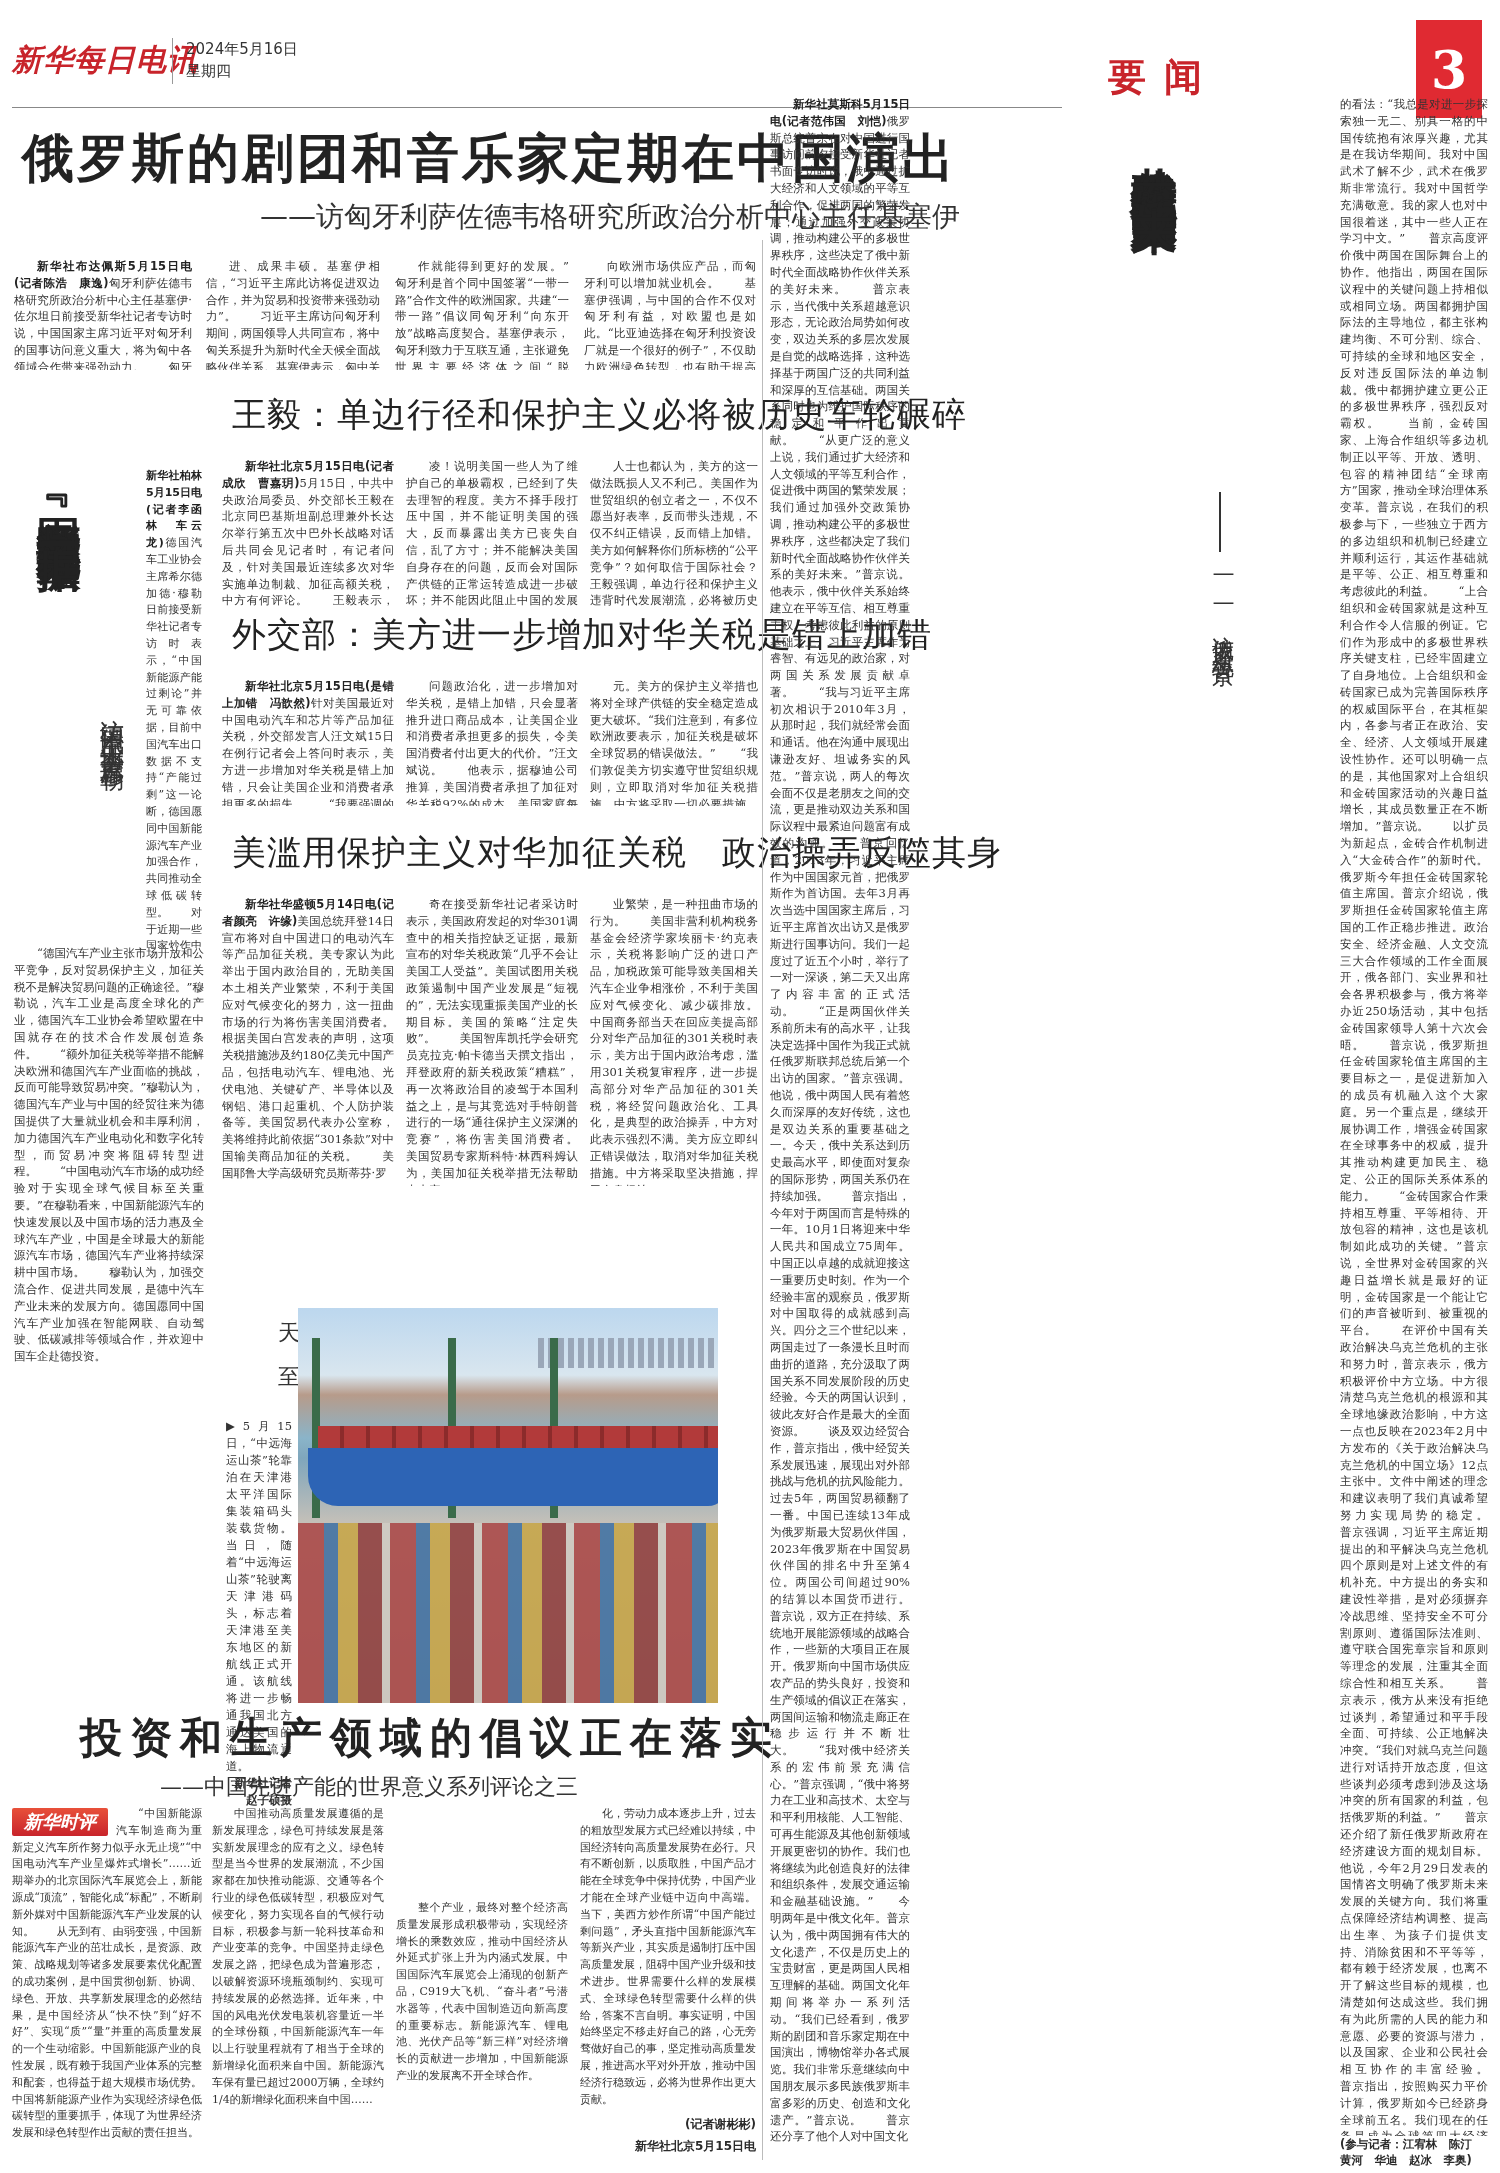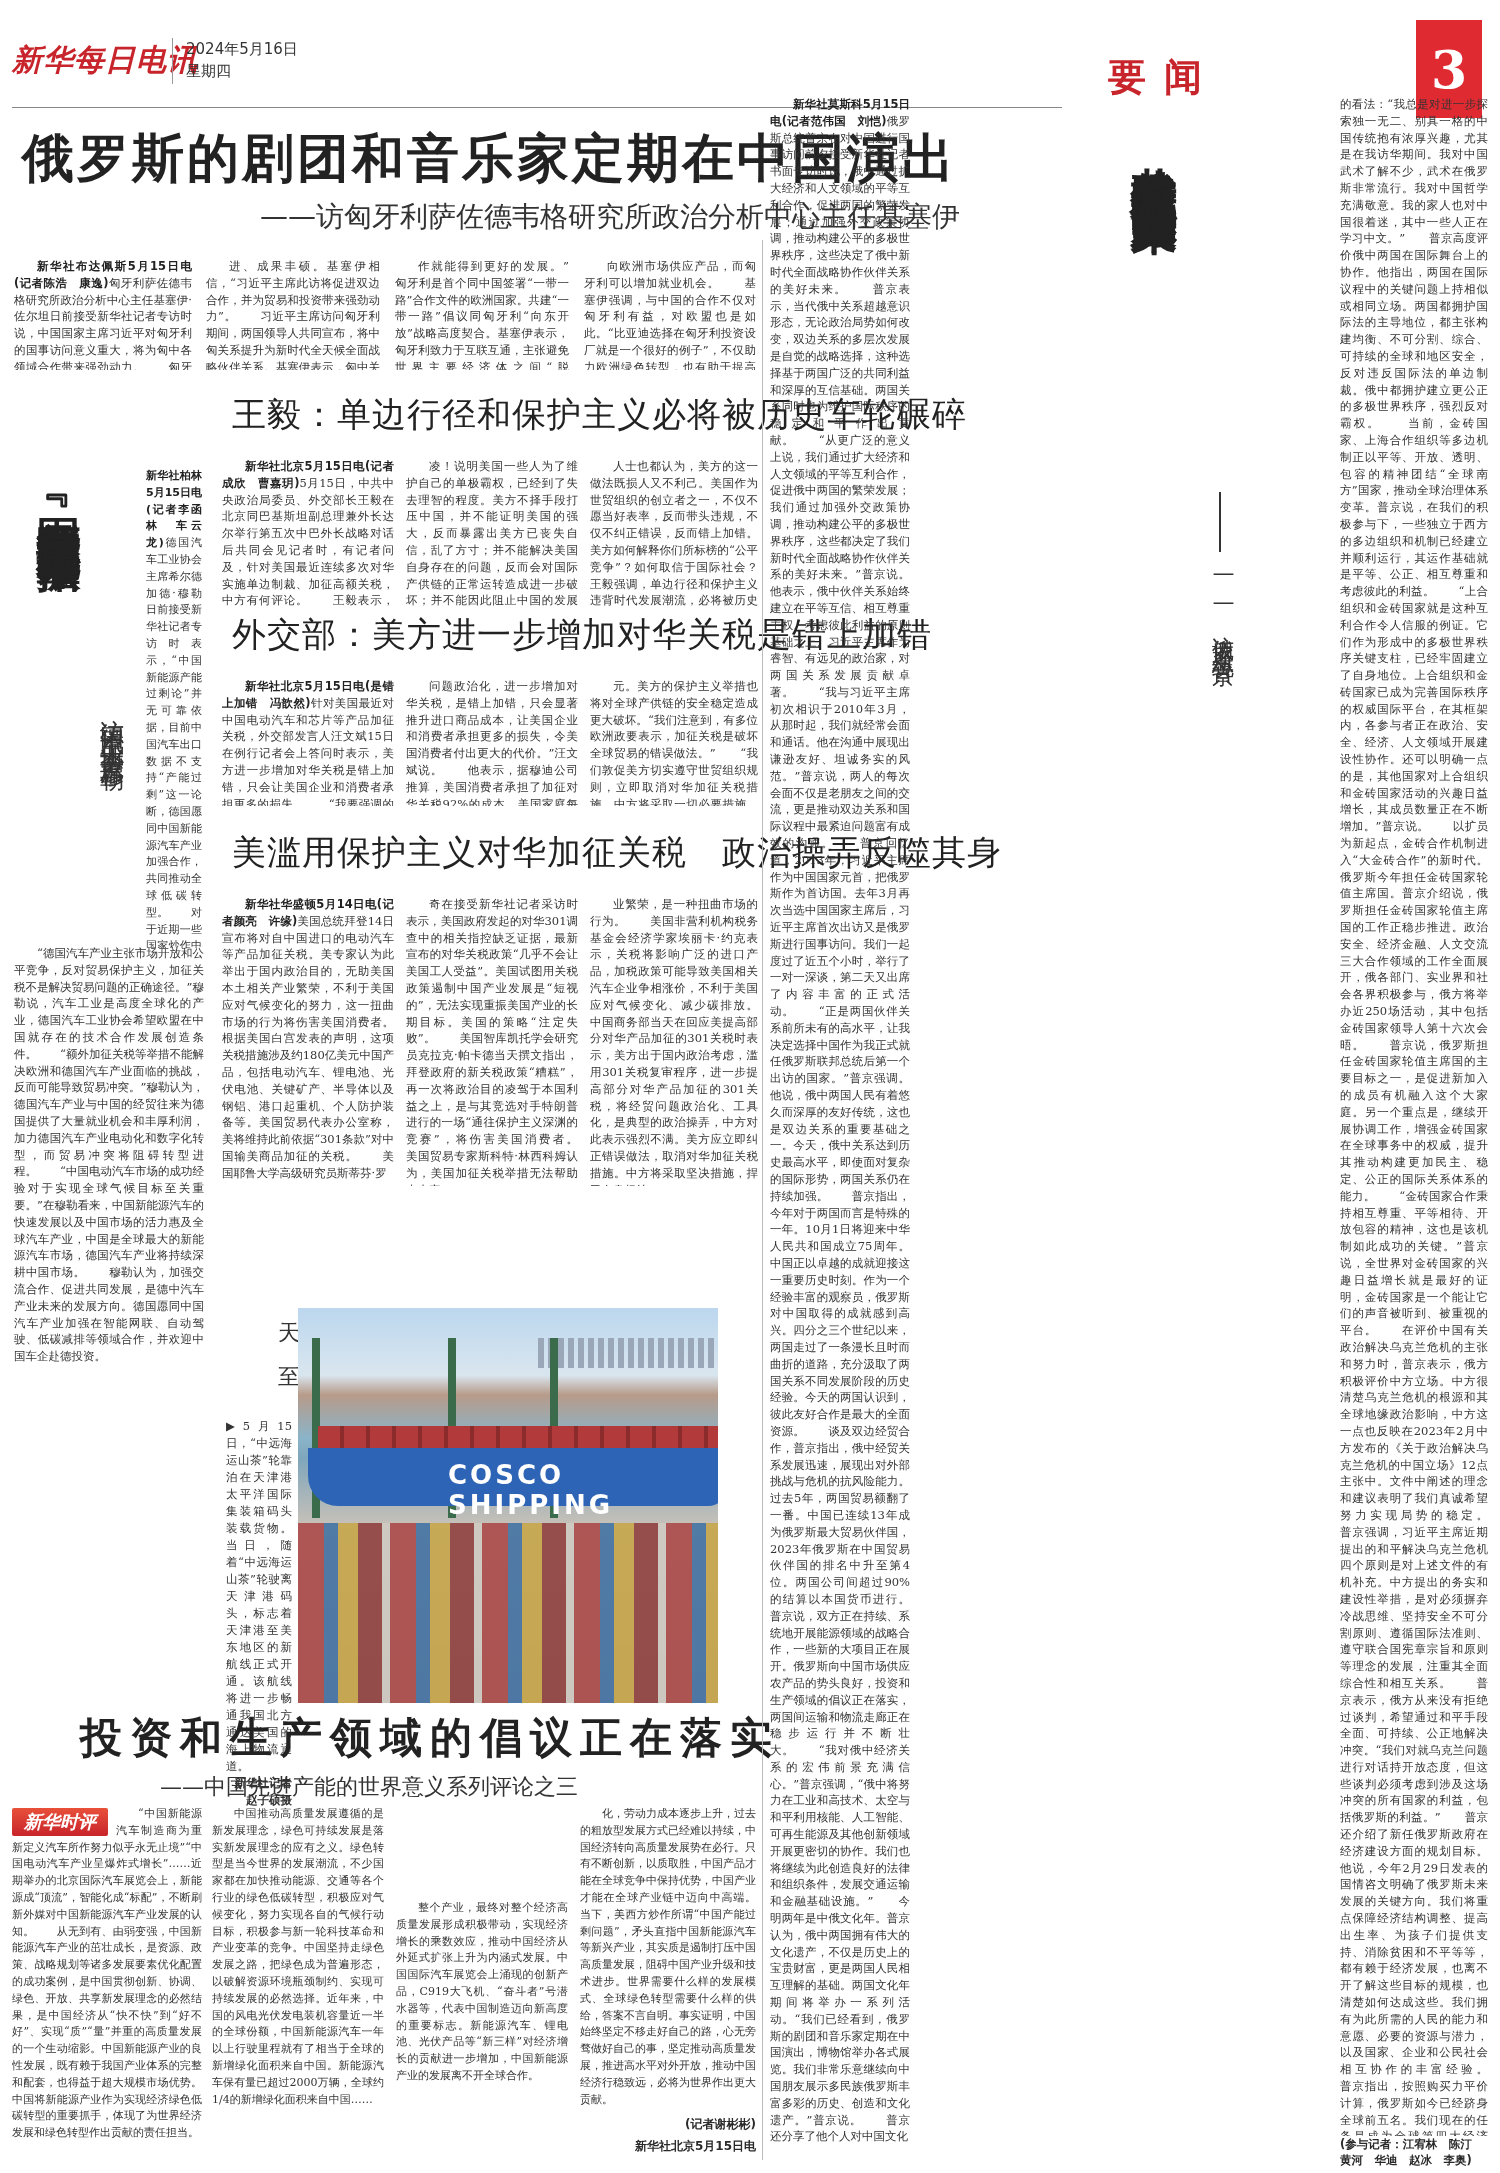--- a/index.html
+++ b/index.html
@@ -119,21 +119,20 @@
   <p class="credit">赵子硕摄</p>
 </div>
 
 <div class="abs photo">
   <div class="skyline"></div>
   <div class="crane" style="left:14px;"></div>
   <div class="crane" style="left:150px;"></div>
   <div class="crane" style="left:252px;"></div>
   <div class="ship-deck"></div>
   <div class="ship"></div>
-  <div class="ship-name">COSCO SHIPPING</div>
   <div class="yard"></div>
 </div>
 
 <div class="abs headline-bottom">投资和生产领域的倡议正在落实</div>
 <div class="abs subhead" style="left:160px;top:1772px;font-size:22px;">——中国先进产能的世界意义系列评论之三</div>
 <div class="abs badge">
   <span>新华时评</span>
 </div>
 <div class="abs col" style="left:12px;top:1806px;width:190px;height:360px;overflow:hidden;font-size:11px;">
   <div style="float:left;width:104px;height:30px;"></div>

